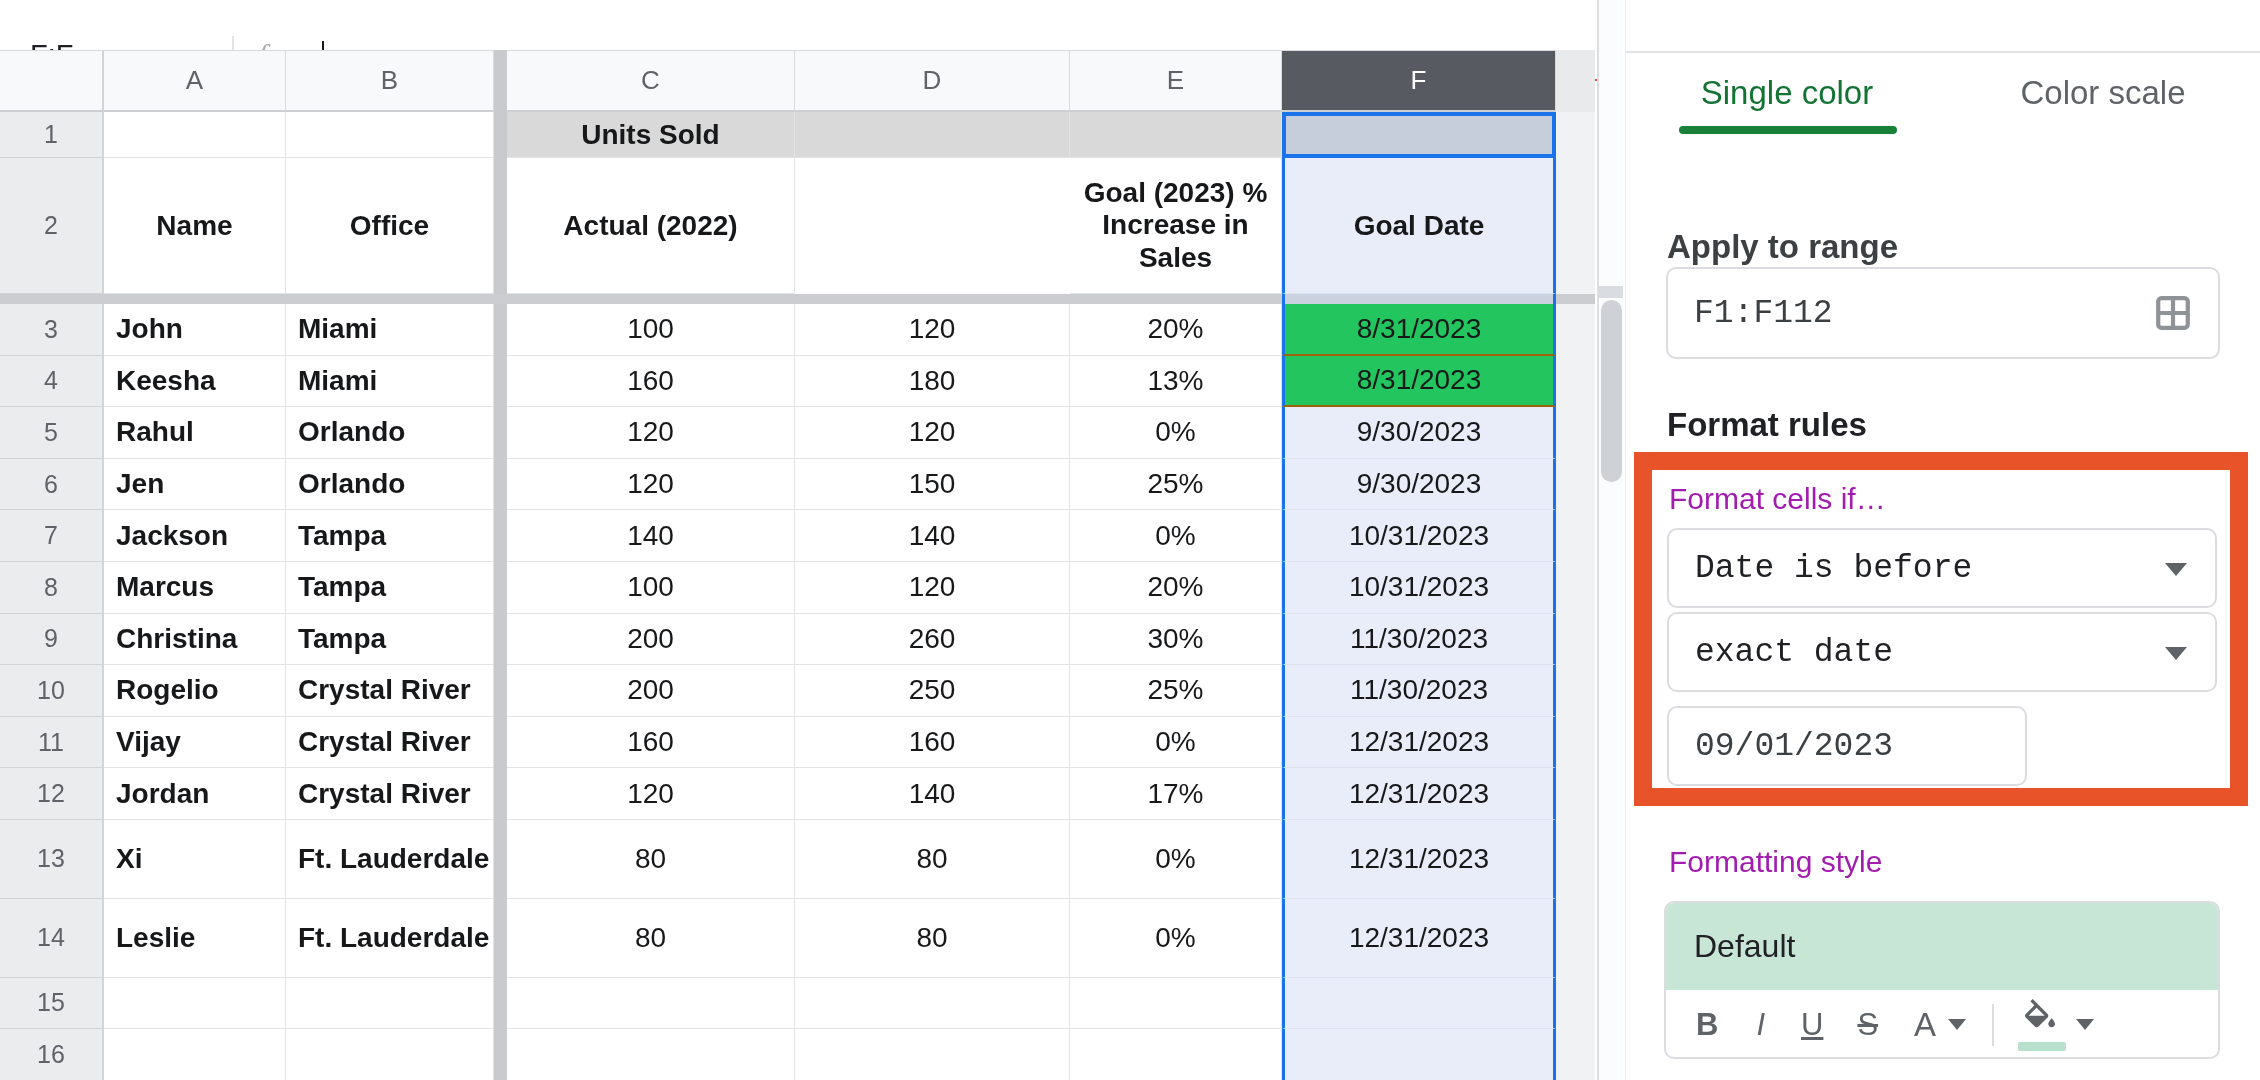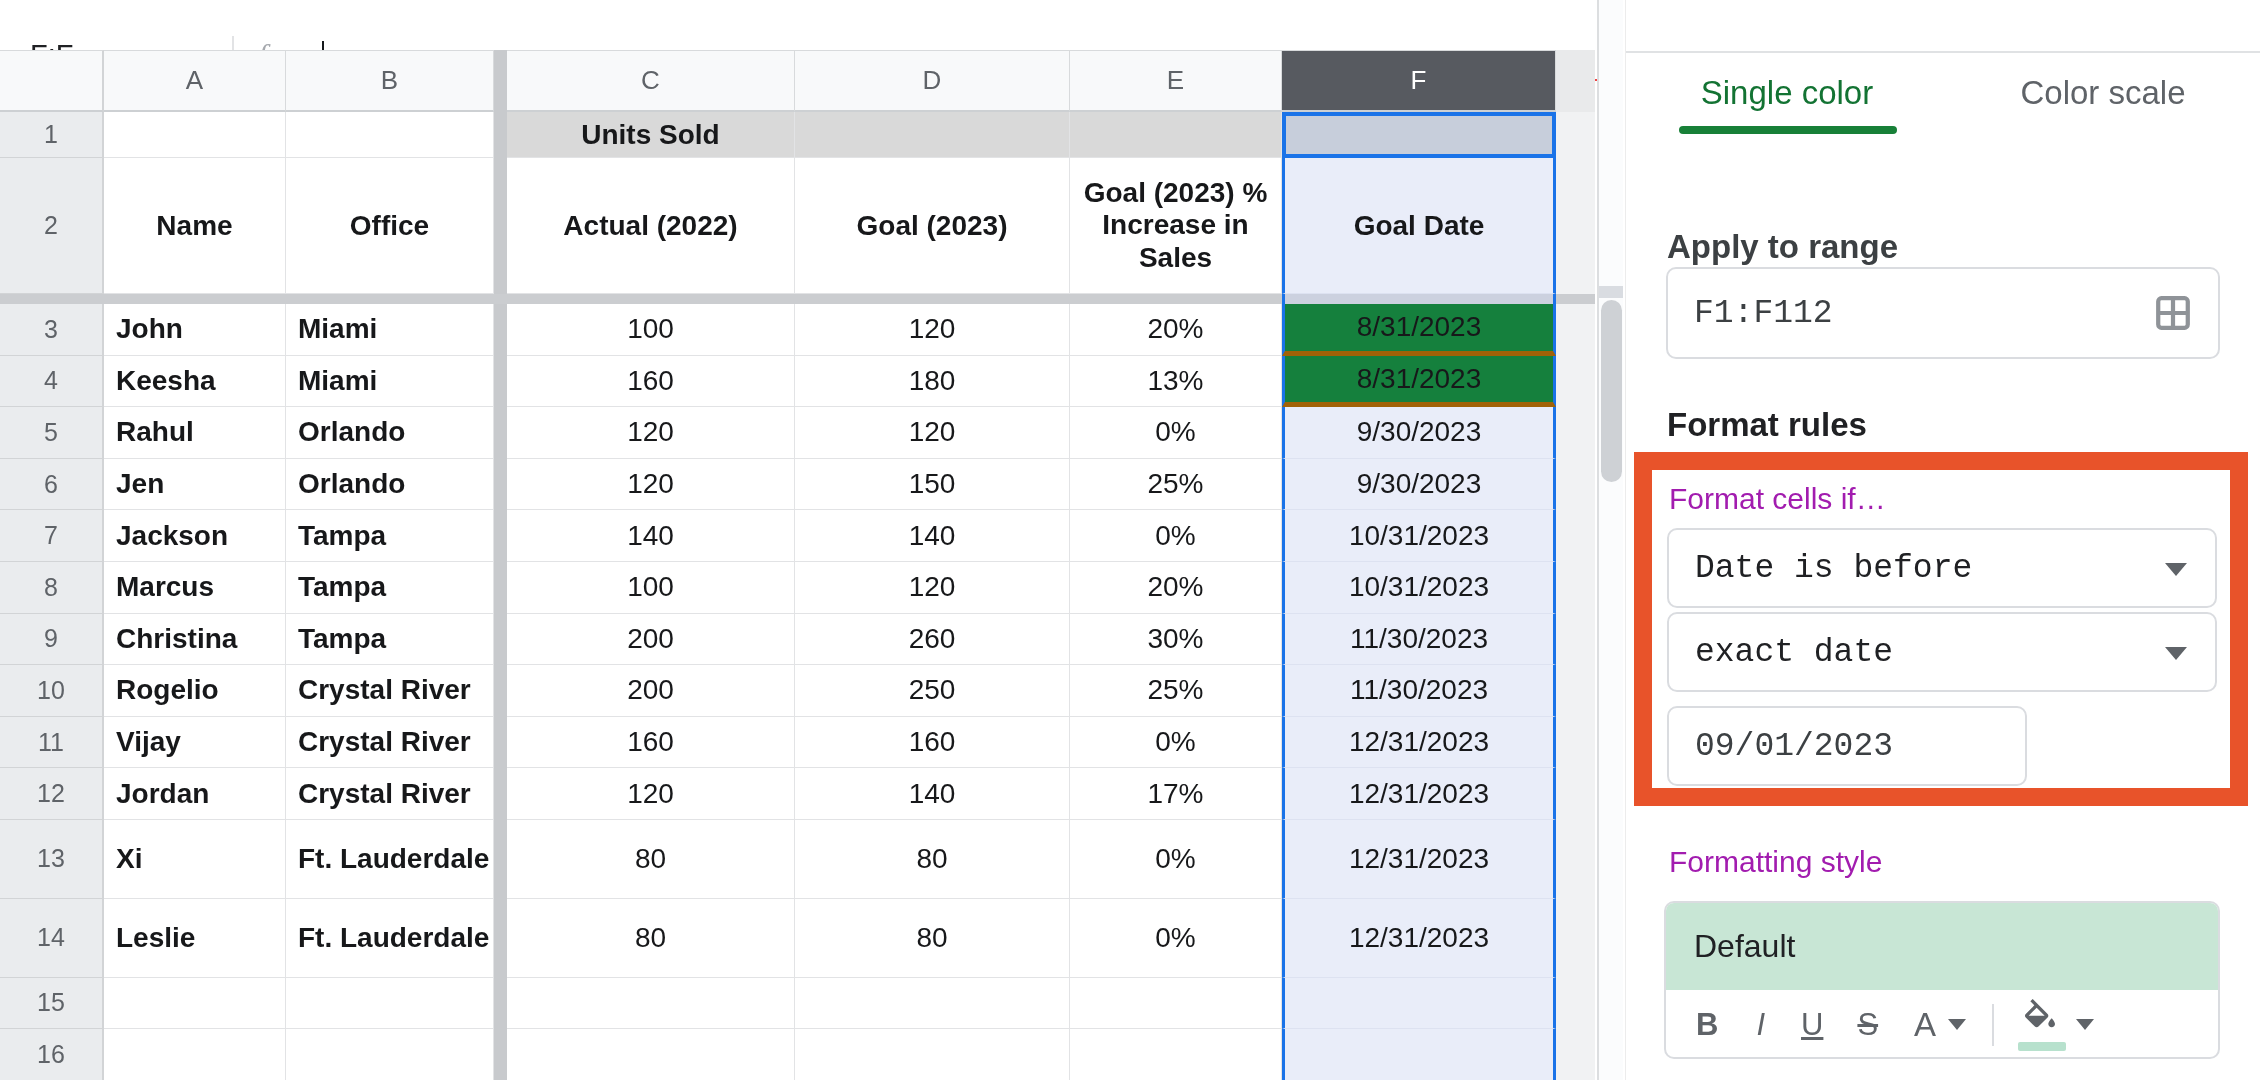--- a/index.html
+++ b/index.html
@@ -31,21 +31,21 @@
   .left { justify-content:flex-start; padding-left:12px; }
   .bold { font-weight:700; }
   .wrapc { text-align:center; line-height:1.15; }
   .wrapl { text-align:left; line-height:1.15; }
   .ch { background:#f8f9fa; color:#5f6368; font-size:26px; border-top:1px solid #d8dadc; border-right:1px solid #d8dadc; border-bottom:2px solid #cdd0d3; }
   .ch-sel { background:#575a60; color:#ffffff; }
   .corner { background:#f8f9fa; border-top:1px solid #d8dadc; border-right:2px solid #d2d4d6; border-bottom:2px solid #cdd0d3; }
   .rh { background:#eaecee; color:#5f6368; font-size:25px; border-right:2px solid #d2d4d6; border-bottom:1px solid #d2d4d6; }
   .gray { background:#d9d9d9; }
   .fcell { background:#e9edf9; border-left:3px solid #1a73e8; border-right:3px solid #1a73e8; border-bottom:1px solid #dde2f1; }
-  .fteal { background:#15803d; border-bottom:5px solid #a16207; }
+  .fteal { background:#22c55e; border-bottom:2px solid #a16207; }
   .f1 { background:#c7cedb; border:4px solid #1a73e8; }
   .vdivider { grid-column:4; grid-row:1/19; background:#c8cacd; }
   .hdivider { grid-column:1/10; grid-row:4; background:#cbcdd0; }
   .hdivider-f { grid-column:8; grid-row:4; background:#ccd1df; border-left:3px solid #1a73e8; border-right:3px solid #1a73e8; }
   .sliver-all { grid-column:9; grid-row:1/19; background:#f1f2f3; }
   .sliver-header { grid-column:9; grid-row:1; background:#e9eaeb; }
 
   
   #scroll-track { position:absolute; left:1597px; top:0; width:26px; height:1080px; background:#fbfcfd; border-left:2px solid #dcdee0; }
   #scroll-notch { position:absolute; left:0; top:286px; width:100%; height:12px; background:#d9dce1; }
@@ -110,21 +110,20 @@
     <div class="cell" style="grid-area: 2 / 2;"></div>
     <div class="cell" style="grid-area: 2 / 3;"></div>
     <div class="cell gray bold" style="grid-area: 2 / 5;">Units Sold</div>
     <div class="cell gray" style="grid-area: 2 / 6;"></div>
     <div class="cell gray" style="grid-area: 2 / 7;"></div>
     <div class="cell f1" style="grid-area: 2 / 8;"></div>
     <div class="cell rh" style="grid-area: 3 / 1;">2</div>
     <div class="cell bold" style="grid-area: 3 / 2;">Name</div>
     <div class="cell bold" style="grid-area: 3 / 3;">Office</div>
     <div class="cell bold" style="grid-area: 3 / 5;">Actual (2022)</div>
-    <div class="cell bold" style="grid-area: 3 / 6;">Goal (2023)</div>
     <div class="cell bold wrapc" style="grid-area: 3 / 7; padding: 0px 8px;">Goal (2023) % Increase in Sales</div>
     <div class="cell fcell bold" style="grid-area: 3 / 8;">Goal Date</div>
     <div class="cell rh" style="grid-area: 5 / 1;">3</div>
     <div class="cell bold left" style="grid-area: 5 / 2;">John</div>
     <div class="cell bold left wrapl" style="grid-area: 5 / 3;">Miami</div>
     <div class="cell" style="grid-area: 5 / 5;">100</div>
     <div class="cell" style="grid-area: 5 / 6;">120</div>
     <div class="cell" style="grid-area: 5 / 7;">20%</div>
     <div class="cell fcell fteal" style="grid-area: 5 / 8;">8/31/2023</div>
     <div class="cell rh" style="grid-area: 6 / 1;">4</div>

